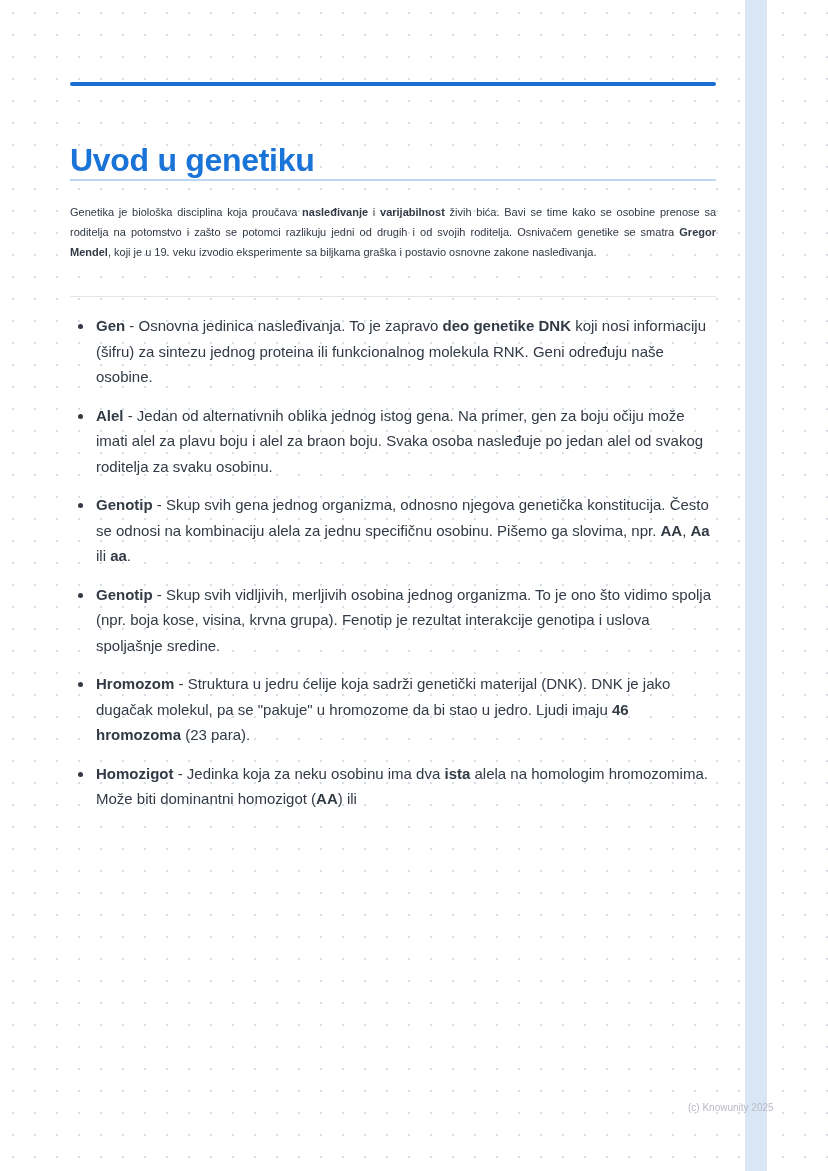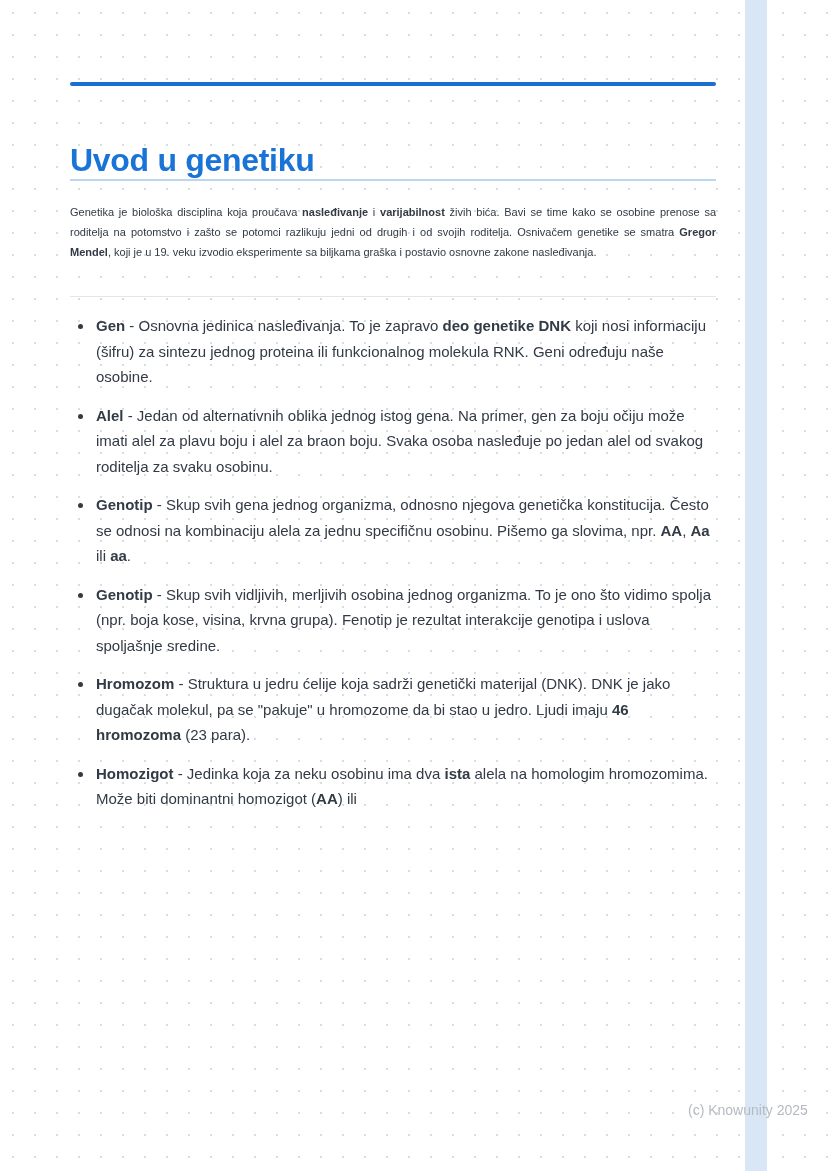--- a/index.html
+++ b/index.html
@@ -19,21 +19,21 @@
     left: 745px;
     top: 0;
     width: 22px;
     height: 100%;
     background: var(--stripe, #d9e6f6);
   }
   .watermark {
     position: absolute;
     left: 688px;
     top: 1102px;
-    font-size: 14px;
+    font-size: 10px;
     color: var(--watermark, #b6bac2);
     white-space: nowrap;
   }
   .content {
     position: absolute;
     left: 70px;
     top: 58px;
     width: 646px;
   }
   h1 {

